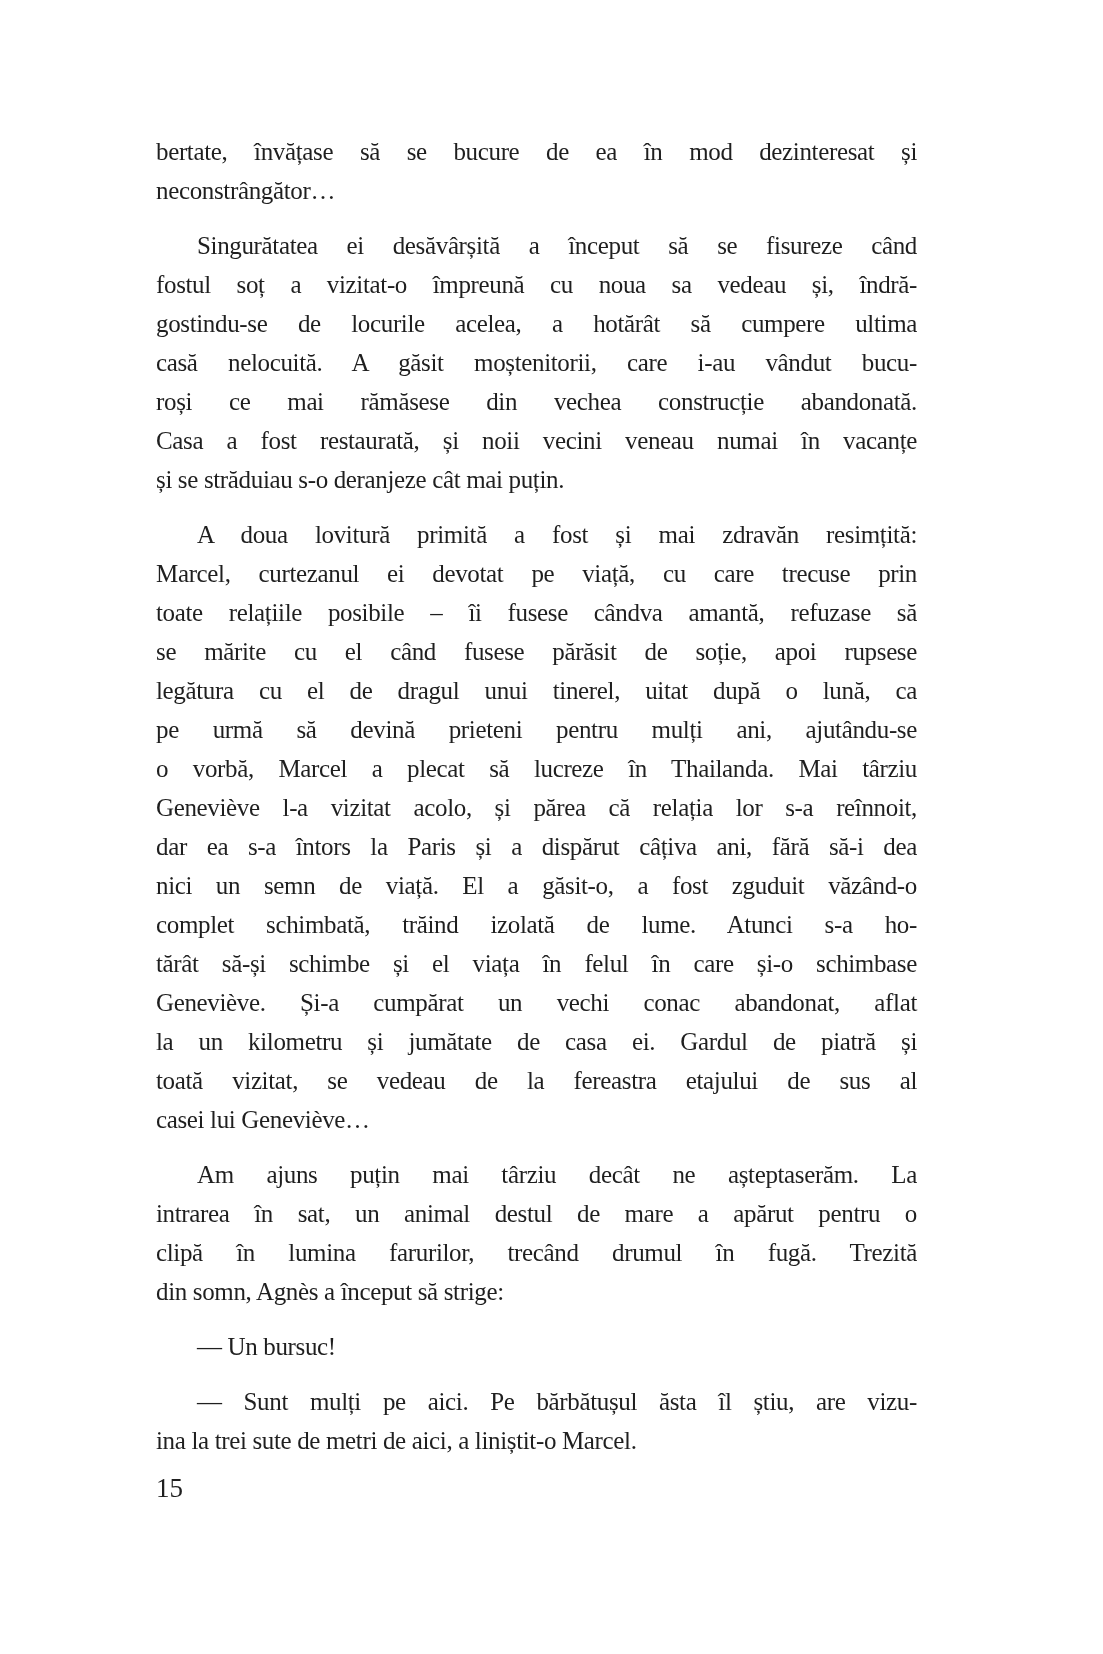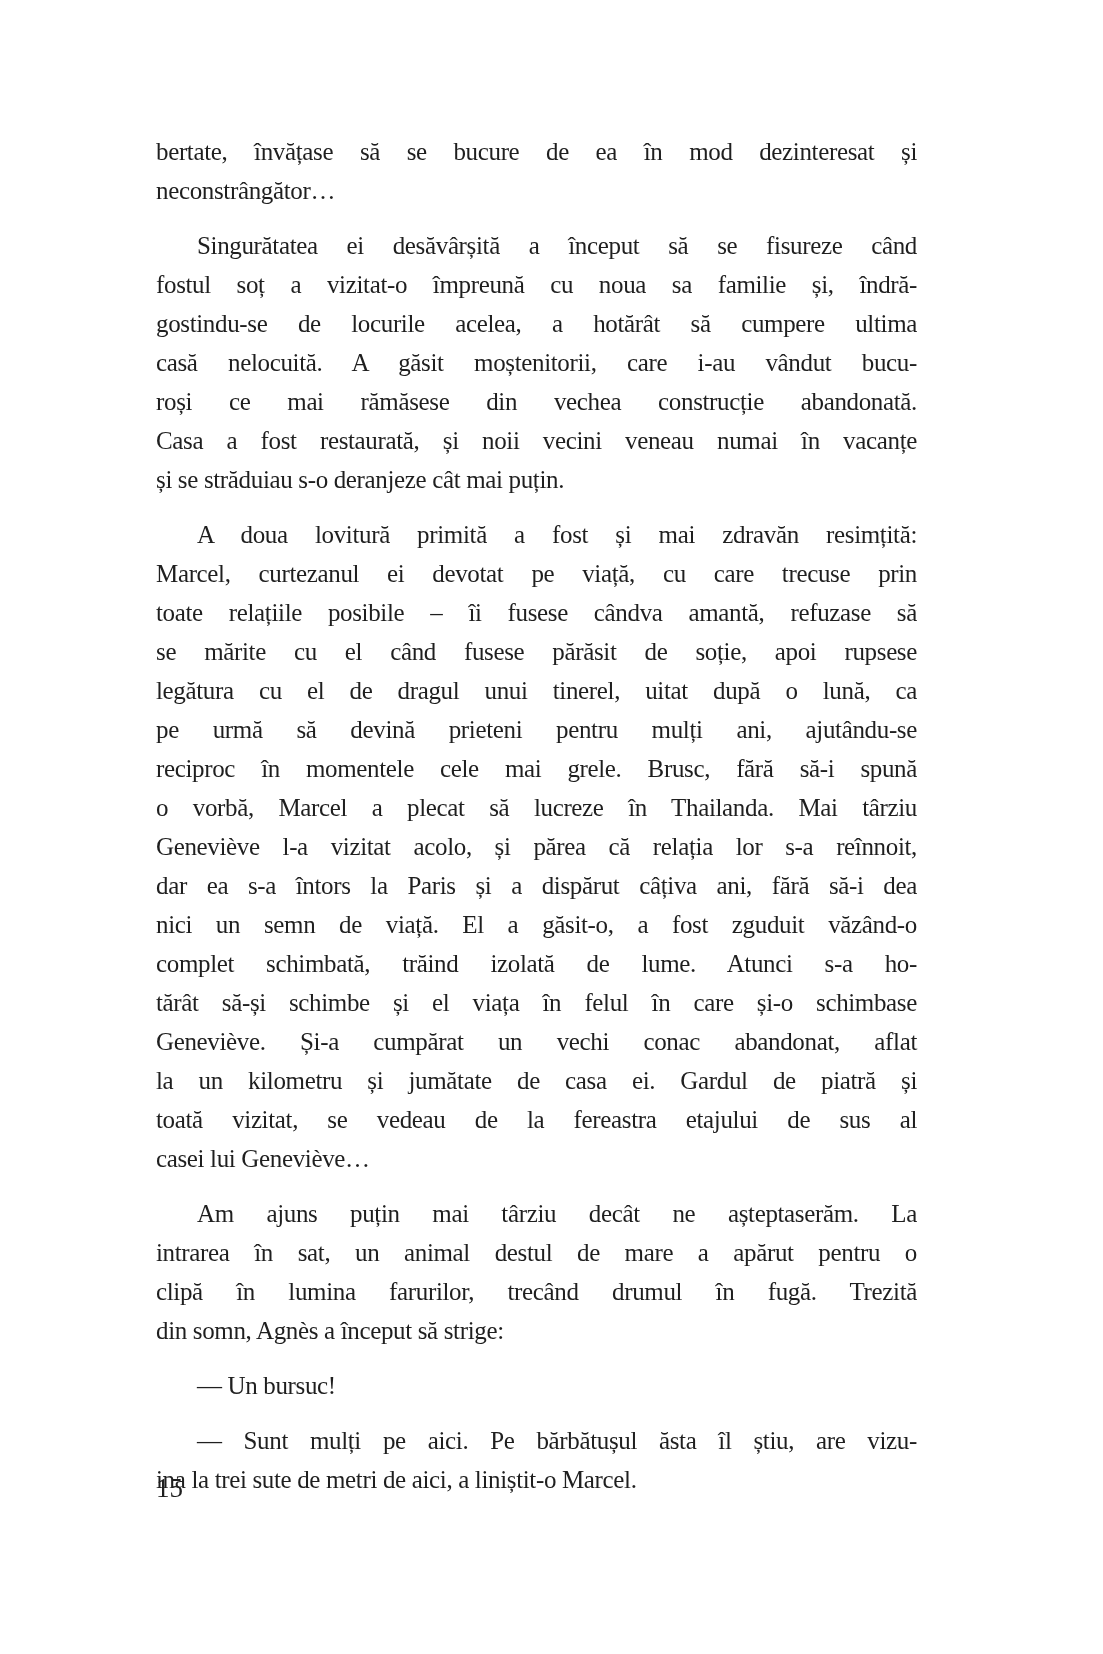--- a/index.html
+++ b/index.html
@@ -54,35 +54,34 @@
 <body>
 
 <div class="page">
   <div class="text-block">
       <div class="paragraph">
         <div class="line">bertate, învățase să se bucure de ea în mod dezinteresat și</div>
         <div class="line last">neconstrângător…</div>
       </div>
       <div class="paragraph">
         <div class="line indent">Singurătatea ei desăvârșită a început să se fisureze când</div>
-        <div class="line">fostul soț a vizitat-o împreună cu noua sa familie și, îndră-</div>
+        <div class="line">fostul soț a vizitat-o împreună cu noua sa vedeau și, îndră-</div>
         <div class="line">gostindu-se de locurile acelea, a hotărât să cumpere ultima</div>
         <div class="line">casă nelocuită. A găsit moștenitorii, care i-au vândut bucu-</div>
         <div class="line">roși ce mai rămăsese din vechea construcție abandonată.</div>
         <div class="line">Casa a fost restaurată, și noii vecini veneau numai în vacanțe</div>
         <div class="line last">și se străduiau s-o deranjeze cât mai puțin.</div>
       </div>
       <div class="paragraph">
         <div class="line indent">A doua lovitură primită a fost și mai zdravăn resimțită:</div>
         <div class="line">Marcel, curtezanul ei devotat pe viață, cu care trecuse prin</div>
         <div class="line">toate relațiile posibile – îi fusese cândva amantă, refuzase să</div>
         <div class="line">se mărite cu el când fusese părăsit de soție, apoi rupsese</div>
         <div class="line">legătura cu el de dragul unui tinerel, uitat după o lună, ca</div>
         <div class="line">pe urmă să devină prieteni pentru mulți ani, ajutându-se</div>
-        <div class="line">reciproc în momentele cele mai grele. Brusc, fără să-i spună</div>
         <div class="line">o vorbă, Marcel a plecat să lucreze în Thailanda. Mai târziu</div>
         <div class="line">Geneviève l-a vizitat acolo, și părea că relația lor s-a reînnoit,</div>
         <div class="line">dar ea s-a întors la Paris și a dispărut câțiva ani, fără să-i dea</div>
         <div class="line">nici un semn de viață. El a găsit-o, a fost zguduit văzând-o</div>
         <div class="line">complet schimbată, trăind izolată de lume. Atunci s-a ho-</div>
         <div class="line">tărât să-și schimbe și el viața în felul în care și-o schimbase</div>
         <div class="line">Geneviève. Și-a cumpărat un vechi conac abandonat, aflat</div>
         <div class="line">la un kilometru și jumătate de casa ei. Gardul de piatră și</div>
         <div class="line">toată vizitat, se vedeau de la fereastra etajului de sus al</div>
         <div class="line last">casei lui Geneviève…</div>

